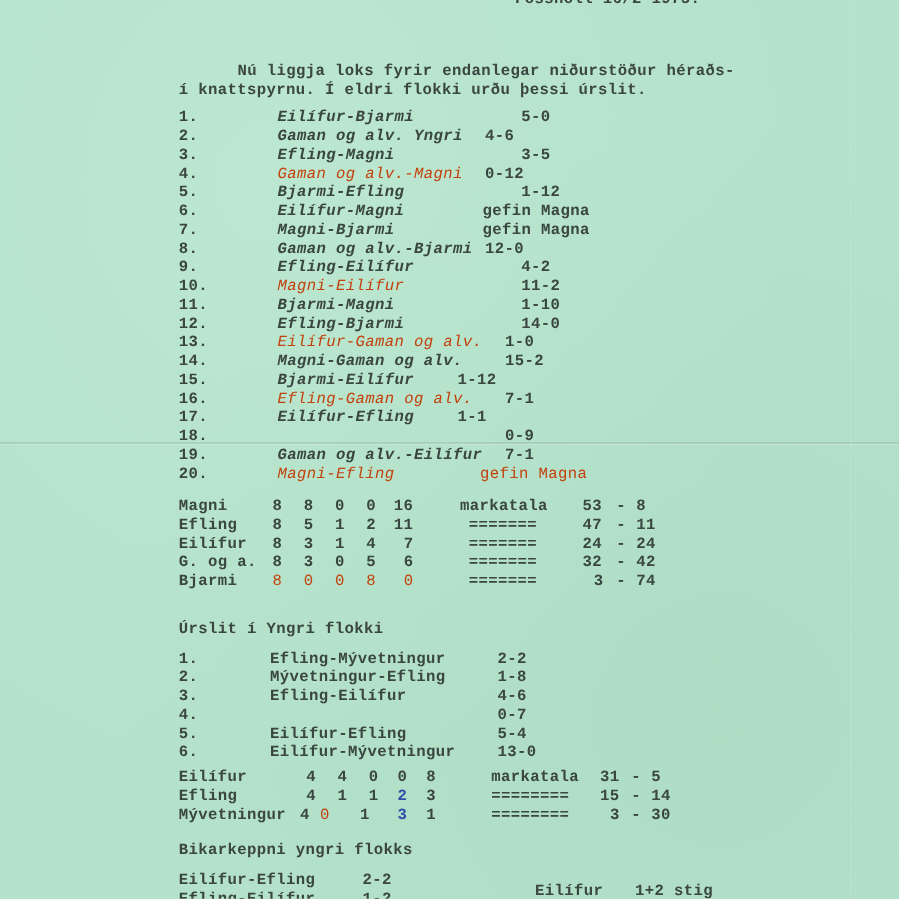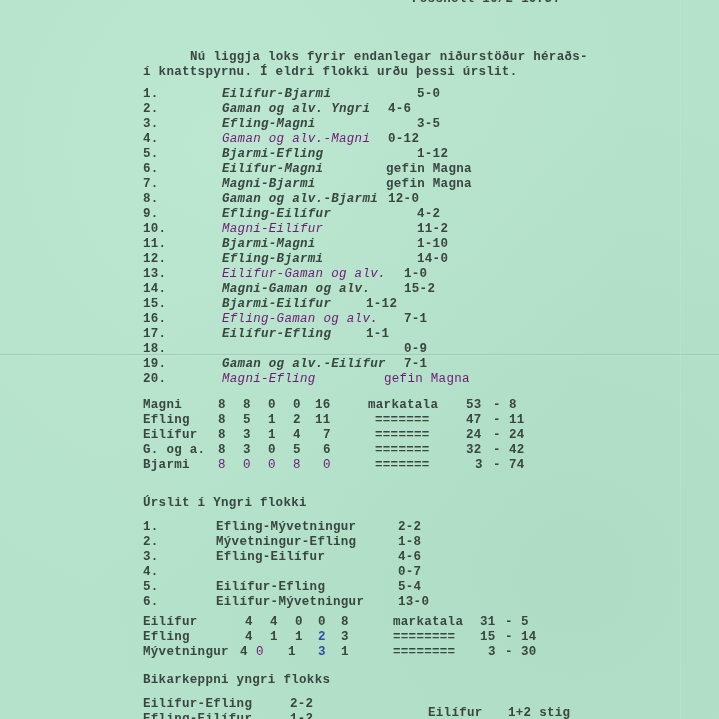--- a/index.html
+++ b/index.html
@@ -19,21 +19,21 @@
   }
   .fold {
     position: absolute; left: 0; right: 0; top: 354px; height: 2px;
     background: linear-gradient(to bottom, rgba(120,160,140,0.55), rgba(230,255,240,0.5));
   }
   .vfold {
     position: absolute; top: 0; bottom: 0; left: 680px; width: 1px;
     background: rgba(200,240,220,0.3);
   }
   .t { position: absolute; white-space: pre; font-size: 12.5px; line-height: 15px; letter-spacing: 0.3px; font-weight: bold; }
-  .light { color: #701a75; font-weight: normal; }
+  .light { color: #c2410c; font-weight: normal; }
   .row { position: absolute; left: 0; height: 15px; width: 719px; }
   .row .n { position: absolute; left: 143px; }
   .row .m { position: absolute; left: 222px; font-style: italic; }
   .row .s { position: absolute; left: 375px; margin-left: 42px; }
   .st { position: absolute; left: 143px; height: 15px; width: 560px; }
   .st span { position: absolute; top: 0; }
   .blue { color: #2e4fa8; }
 </style>
 </head>
 <body>

